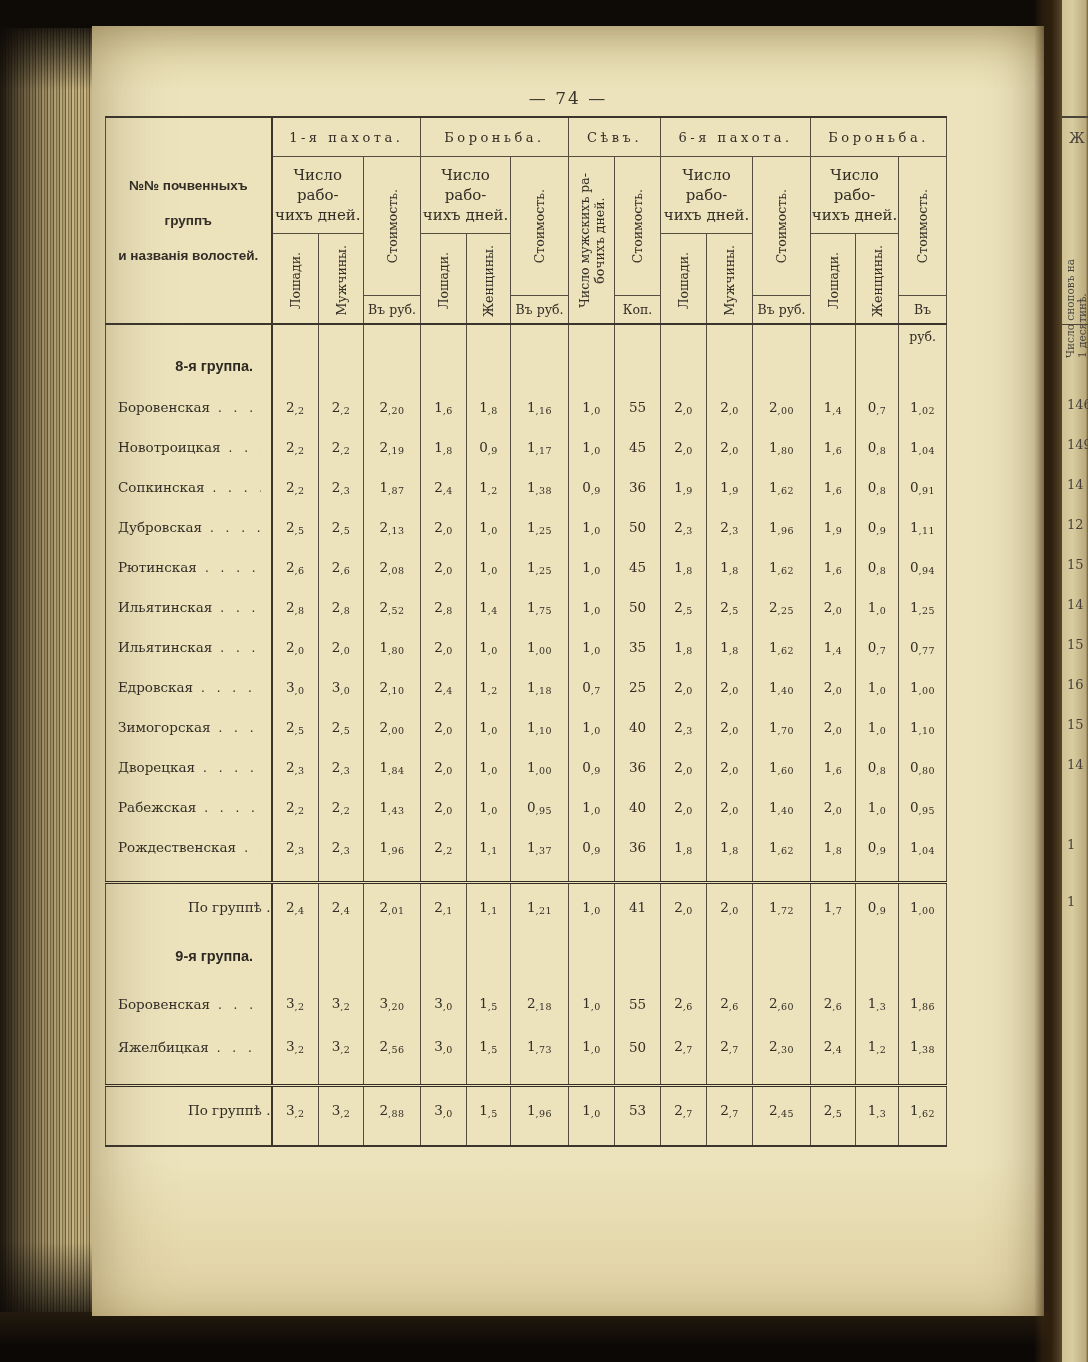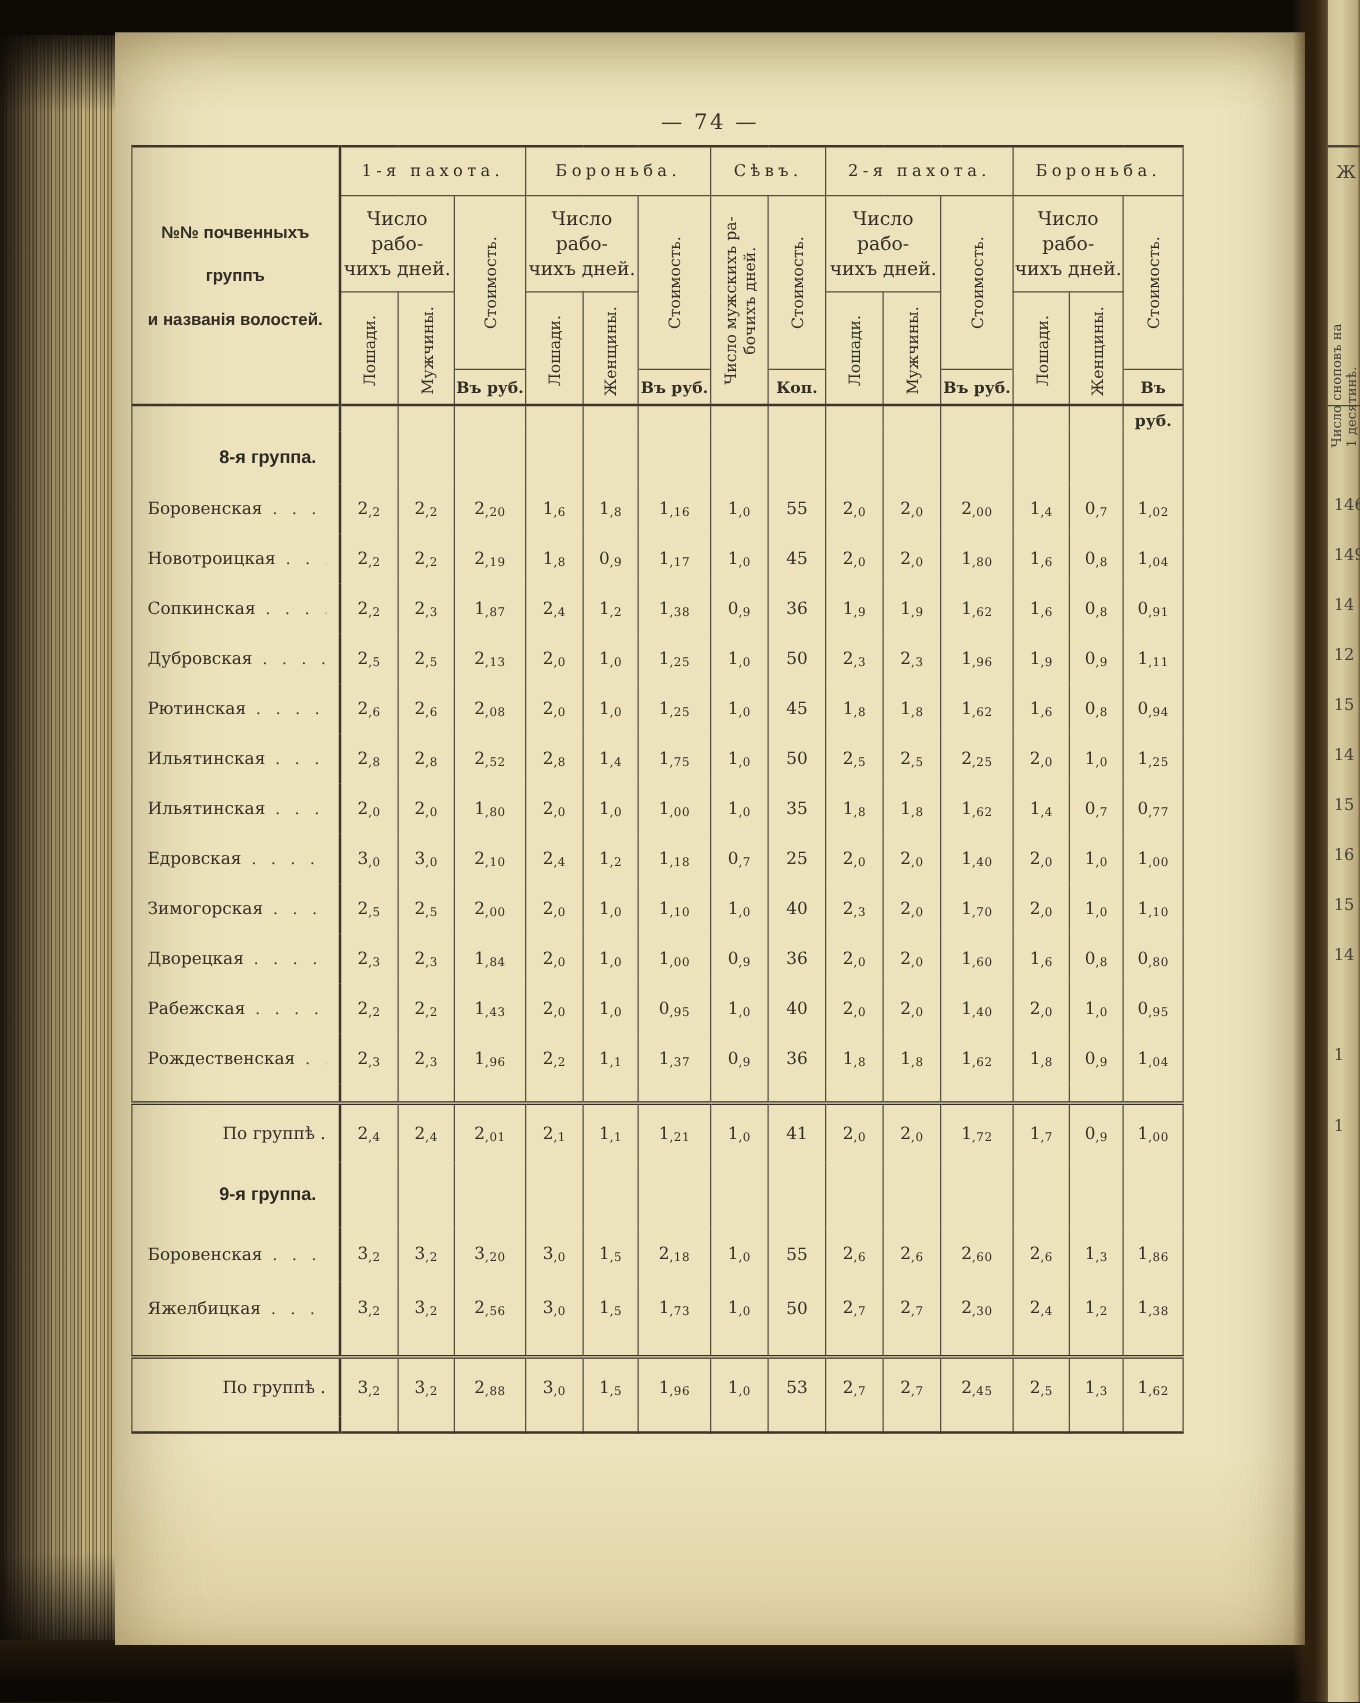--- a/index.html
+++ b/index.html
@@ -44,36 +44,36 @@
     text-align:center;vertical-align:middle;padding:0;font-size:13.5px;color:#332d25;}
   thead{border-bottom:2.5px solid #3b352b;}
   td.namehead{border-right:2px solid #3b352b !important;
     font-family:"Liberation Sans","DejaVu Sans",sans-serif;font-weight:700;font-size:14px;
     text-align:left;padding:10px 8px 6px 10px;white-space:pre-line;line-height:2.6;color:#2e2922;margin-top:32px;}
   tr.h1 td.gt{height:38px;font-size:13px;letter-spacing:3.5px;border-bottom:1px solid #554e40;}
   tr.h2 td.dl{height:76px;font-size:15px;line-height:1.35;white-space:pre-line;border-bottom:1px solid #554e40;vertical-align:middle;}
   td.costc{vertical-align:bottom;}
   .costwrap{display:flex;flex-direction:column;height:166px;}
   .vtext{writing-mode:vertical-rl;transform:rotate(180deg);margin:auto;font-size:12.5px;line-height:1.2;white-space:pre-line;}
-  .unit{border-top:1px solid #554e40;height:27px;line-height:27px;font-size:12.5px;flex:none;font-weight:bold;}
+  .unit{border-top:1px solid #554e40;height:27px;line-height:27px;font-size:12.5px;flex:none;}
   tr.h3 td.subh{height:88px;}
   tr.h3 .vtext{padding-bottom:4px;}
   
   td.namecol{border-right:2px solid #3b352b !important;text-align:left;font-size:14px;}
   tr.sp td{height:20px;}
   tr.glabel td{height:42px;}
   .glab{font-family:"Liberation Sans","DejaVu Sans",sans-serif;font-weight:700;font-size:14.5px;
         padding-left:52px;color:#2e2922;}
   tr.drow td{height:40px;}
   .vname{display:flex;align-items:baseline;padding-left:12px;padding-right:10px;}
   .vname .nm{white-space:nowrap;}
   .vname .dots{flex:1 1 0;overflow:hidden;white-space:nowrap;letter-spacing:4px;padding-left:8px;color:#3b352c;font-size:12px;}
   tr.presum td{height:14px;}
   tr.sumrow td{height:46px;border-top:3.5px double #332d23;}
-  tr.sumrow td.namecol{text-align:right;padding-right:10px;}
+  tr.sumrow td.namecol{text-align:right;padding-right:0;}
   tr.g9label td{height:52px;}
   tr.drow9 td{height:43px;}
   tr.presum9 td{height:16px;}
   tr.endpad td{height:12px;}
   sub.fr{font-size:9.5px;vertical-align:-2px;letter-spacing:.5px;}
 </style>
 </head>
 <body>
 
 <div class="photo">
@@ -103,21 +103,21 @@
         <col style="width:43px">
         <col style="width:48px">
     </colgroup>
     <thead>
       <tr class="h1">
         <td class="namehead" rowspan="3">№№ почвенныхъ группъ
 и названія волостей.</td>
         <td class="gt" colspan="3">1-я пахота.</td>
         <td class="gt" colspan="3">Бороньба.</td>
         <td class="gt" colspan="2">Сѣвъ.</td>
-        <td class="gt" colspan="3">2-я пахота.</td>
+        <td class="gt" colspan="3">6-я пахота.</td>
         <td class="gt" colspan="3">Бороньба.</td>
       </tr>
       <tr class="h2">
         <td class="dl" colspan="2">Число рабо-
 чихъ дней.</td>
         <td class="costc" rowspan="2">
           <div class="costwrap">
               <div class="vtext">Стоимость.</div>
           <div class="unit">Въ руб.</div>
             </div>

